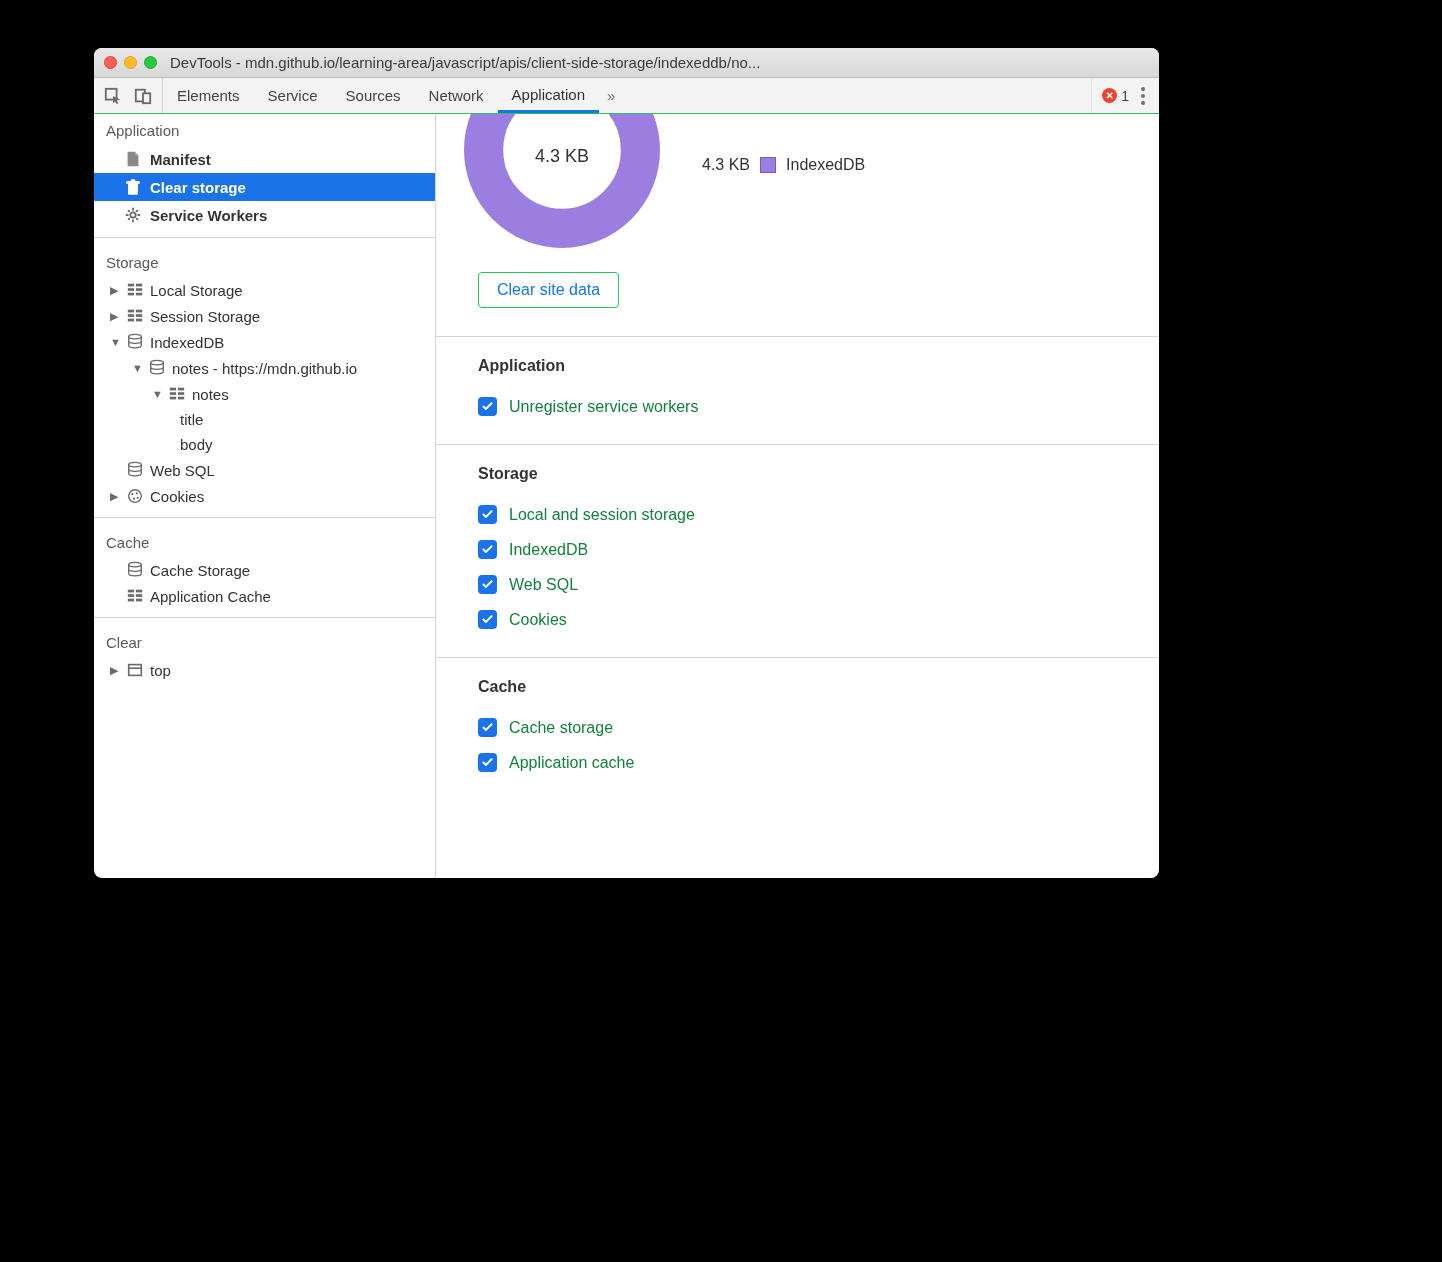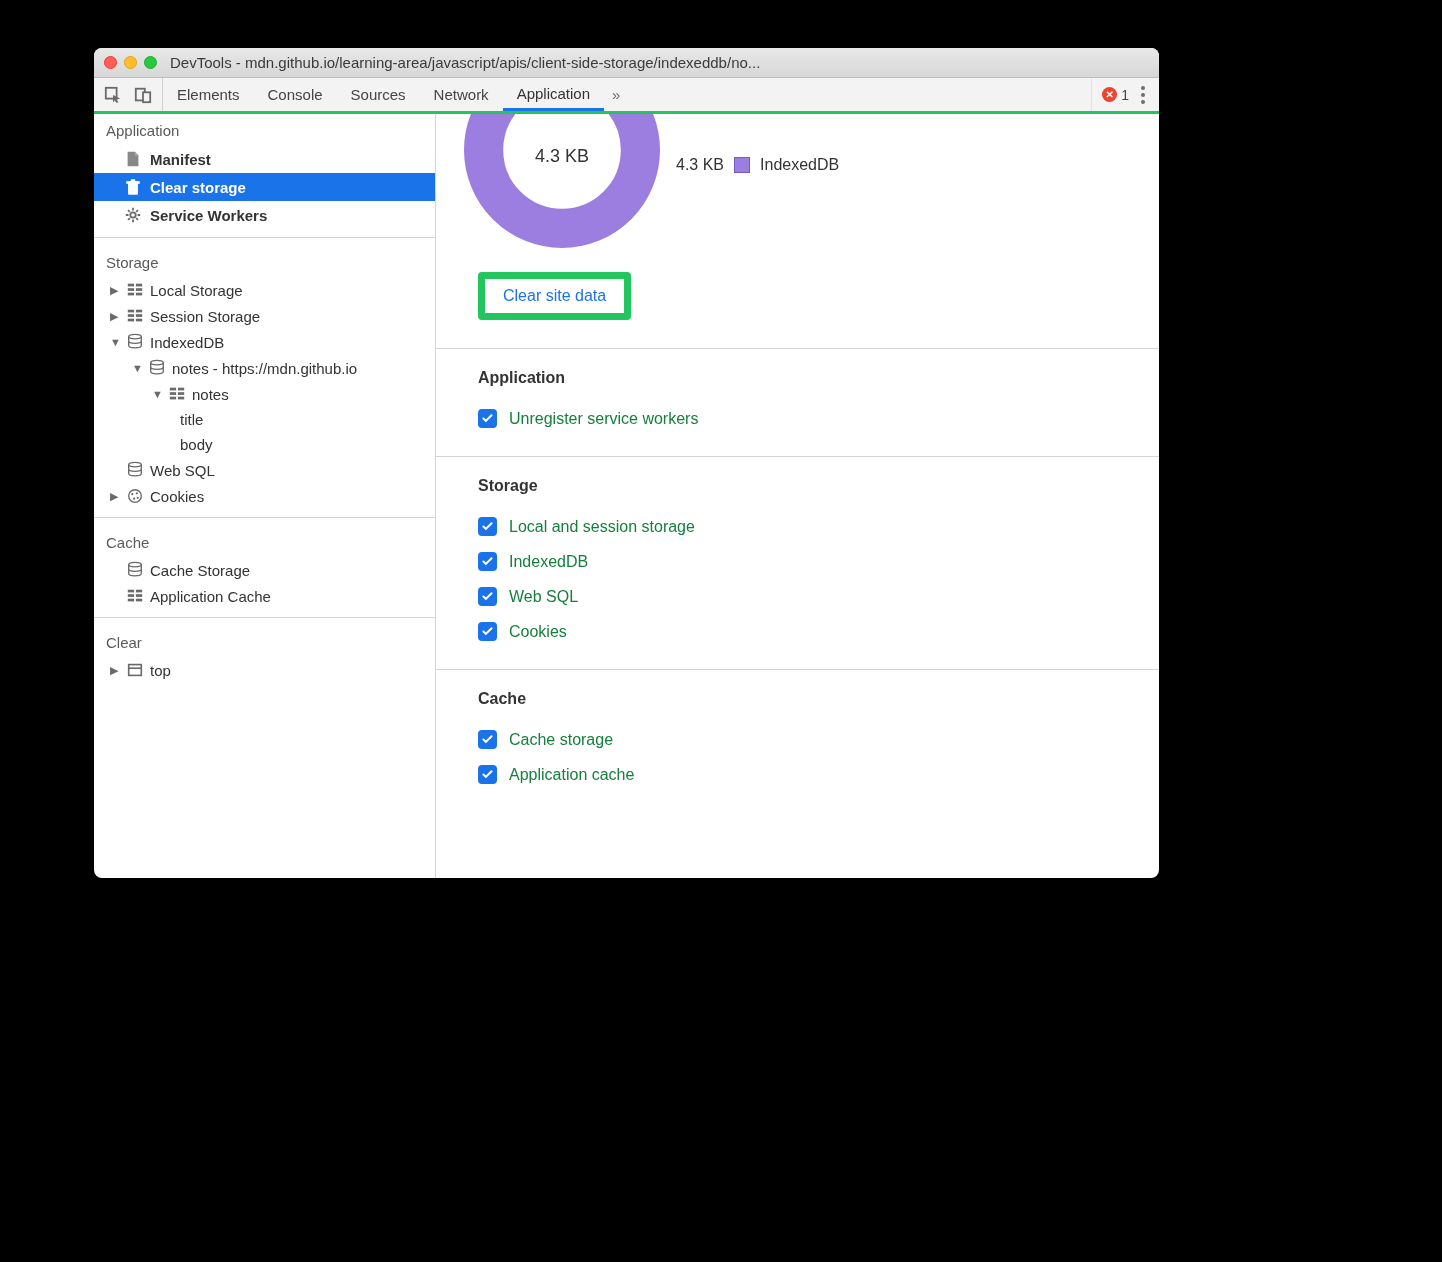--- a/index.html
+++ b/index.html
@@ -35,21 +35,21 @@
   flex-shrink: 0;
 }
 .traffic { width: 13px; height: 13px; border-radius: 50%; }
 .tr-red { background: #ff5f57; border:1px solid #e24138; }
 .tr-yel { background: #ffbd2e; border:1px solid #e1a21a; }
 .tr-grn { background: #28c940; border:1px solid #1dad2c; }
 .title-text { margin-left: 6px; color:#3a3a3a; font-size:15px; white-space:nowrap; overflow:hidden; text-overflow:ellipsis; flex:1;}
 .toolbar {
   height: 36px;
   background: #f3f3f3;
-  border-bottom: 3px solid #22c55e;
+  border-bottom: 1px solid #22c55e;
   display: flex;
   align-items: center;
   flex-shrink: 0;
 }
 .tb-left { display:flex; align-items:center; padding:0 10px; gap:12px; border-right:1px solid #d1d1d1; height:100%;}
 .tb-tabs { display:flex; align-items:center; height:100%; }
 .tb-tab {
   padding: 0 14px; height:100%; display:flex; align-items:center;
   font-size:15px; color:#444; cursor:pointer;
 }
@@ -79,29 +79,29 @@
 .sb-divider{ height:1px;background:#d5d5d5; margin:8px 0;}
 .tree-row{ display:flex; align-items:center; gap:6px; padding:4px 8px; cursor:pointer;}
 .indent-0{ padding-left:16px;}
 .indent-1{ padding-left:38px;}
 .indent-2{ padding-left:58px;}
 .indent-4{ padding-left:86px;}
 .arrow{ width:10px; display:inline-block; color:#6a6a6a; font-size:11px;}
 .icon{ display:inline-flex; width:18px; height:18px; align-items:center;justify-content:center;}
 .icon svg{ fill:#6a6a6a; }
 .main { flex:1; overflow:auto; }
-.donut-row{ display:flex; align-items:center; gap:16px; padding: 0 0 24px 28px;}
+.donut-row{ display:flex; align-items:center; gap:42px; padding: 0 0 24px 28px;}
 .donut-wrap{ position:relative; width:196px;height:196px; margin-top:-62px;}
 .donut-wrap svg{ width:100%;height:100%;}
 .donut-center{ position:absolute; inset:0; display:flex;align-items:center;justify-content:center; font-size:18px; color:#333; top:12px;}
 .legend{ display:flex; align-items:center; gap:10px; font-size:16px; color:#333; margin-top:-32px;}
 .swatch{ width:16px;height:16px; background:#9c7ee0; border:1px solid #7957c8;}
 .clear-btn-row{ padding: 0 0 28px 42px;}
 .clear-btn{
-  border:7px solid #22c55e; border-radius:4px; background:#fff;
+  border:1px solid #22c55e; border-radius:4px; background:#fff;
   color:#1a73e8; font-size:16px; padding:8px 18px; cursor:pointer;
 }
 .section{
   border-top:1px solid #d5d5d5;
   padding: 20px 0 20px 42px;
 }
 .section h3{ font-size:16px; font-weight:600; color:#333; margin-bottom:14px;}
 .check-row{ display:flex; align-items:center; gap:12px; padding:8px 0; font-size:16px; color:#15803d;}
 .chk{
   width:19px;height:19px;border-radius:4px;background:#1a73e8;
@@ -131,21 +131,21 @@
       </span>
       <span class="icon">
         <svg viewBox="0 0 20 20">
             <rect x="2" y="3" width="10" height="13" fill="none" stroke="#6a6a6a" stroke-width="2"></rect>
             <rect x="10" y="7" width="8" height="11" fill="#f3f3f3" stroke="#6a6a6a" stroke-width="2"></rect>
           </svg>
       </span>
     </div>
     <div class="tb-tabs">
       <div class="tb-tab">Elements</div>
-      <div class="tb-tab">Console</div>
+      <div class="tb-tab">Service</div>
       <div class="tb-tab">Sources</div>
       <div class="tb-tab">Network</div>
       <div class="tb-tab active">Application</div>
       <div class="more-chev">»</div>
     </div>
     <div class="tb-spacer"></div>
     <div class="tb-right">
       <div class="err-badge">
         <span class="err-circle">✕</span>
         <span>1</span>

